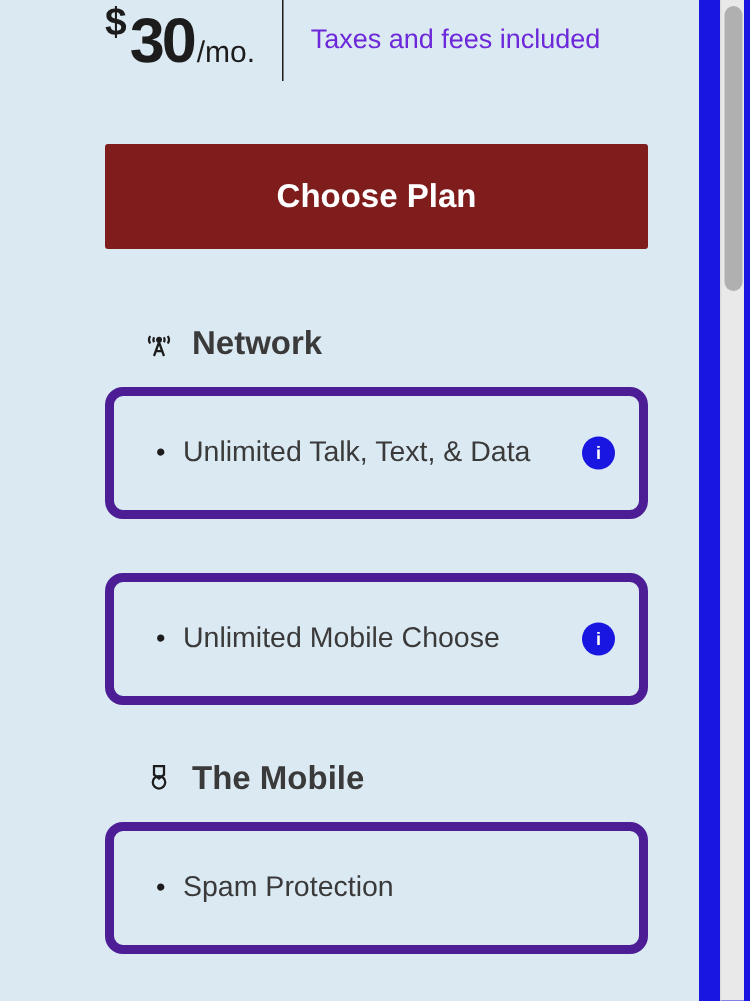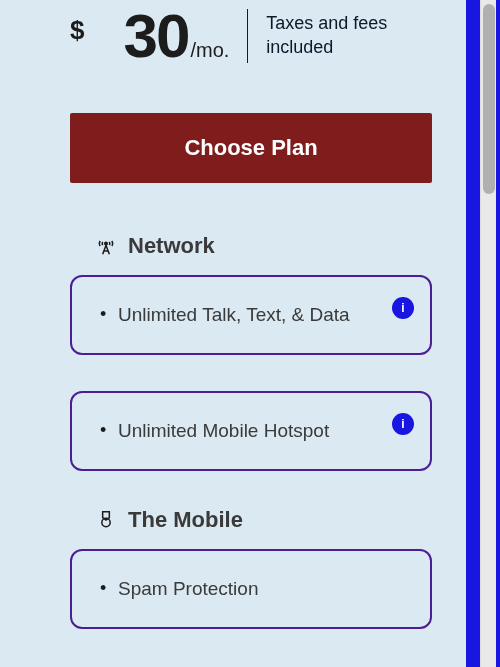--- a/index.html
+++ b/index.html
@@ -51,37 +51,36 @@
       color: #1c1c1c;
       font-weight: 700;
     }
     .currency {
       font-size: 26px;
       position: relative;
       top: -18px;
       margin-right: 2px;
     }
     .amount {
-      font-size: 62px;
+      font-size: 42px;
       letter-spacing: -2px;
-      margin-left: 37px;
     }
     .per {
       font-size: 20px;
       font-weight: 500;
       margin-left: 2px;
     }
     .divider {
       width: 1px;
       height: 54px;
       background: #1c1c1c;
     }
     .tax-note {
       font-size: 18px;
-      color: #0f172a;
+      color: #6d28d9;
       line-height: 1.3;
     }
     .choose-btn {
       width: 100%;
       background: #7f1d1d;
       color: #ffffff;
       border: none;
       font-size: 22px;
       font-weight: 700;
       padding: 22px 0;
@@ -105,25 +104,25 @@
       height: 20px;
       color: #1c1c1c;
       flex-shrink: 0;
     }
     .section-title {
       font-size: 22px;
       font-weight: 700;
       color: #3a3a3a;
     }
     .feature-card {
-      border: 2px solid #4c1d95;
+      border: 6px solid #4c1d95;
       border-radius: 12px;
       padding: 20px 16px 20px 24px;
       display: flex;
-      align-items: flex-start;
+      align-items: center;
       position: relative;
     }
     .feature-list {
       list-style: none;
       flex: 1;
     }
     .feature-list li {
       font-size: 19px;
       color: #3a3a3a;
       line-height: 1.9;
@@ -192,21 +191,21 @@
           <li>Unlimited Talk, Text, &amp; Data</li>
         </ul>
         <button class="info-btn">i</button>
       </div>
     </div>
 
     
     <div class="section">
       <div class="feature-card">
         <ul class="feature-list">
-          <li>Unlimited Mobile Hotspot</li>
+          <li>Unlimited Mobile Choose</li>
         </ul>
         <button class="info-btn">i</button>
       </div>
     </div>
 
     
     <div class="section">
       <div class="section-header">
         <span class="section-icon">
           <svg viewBox="0 0 24 24" fill="none" stroke="currentColor" stroke-width="1.8">

